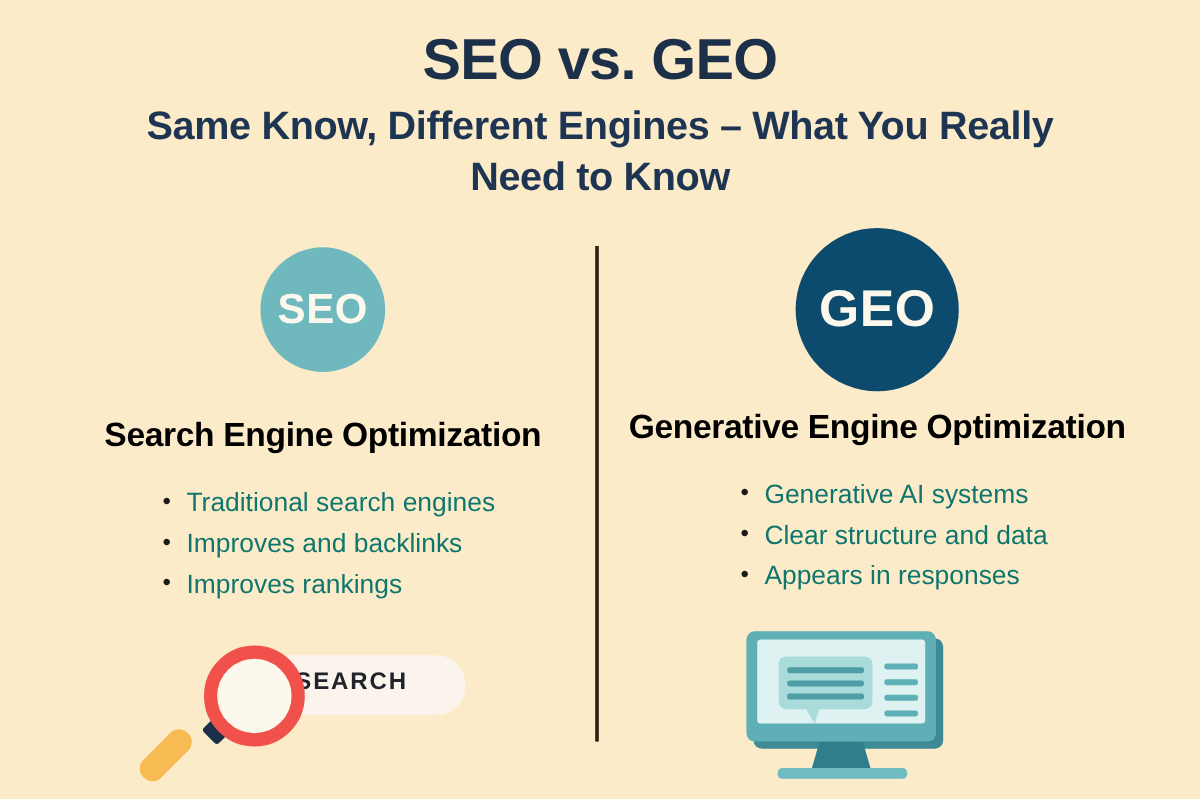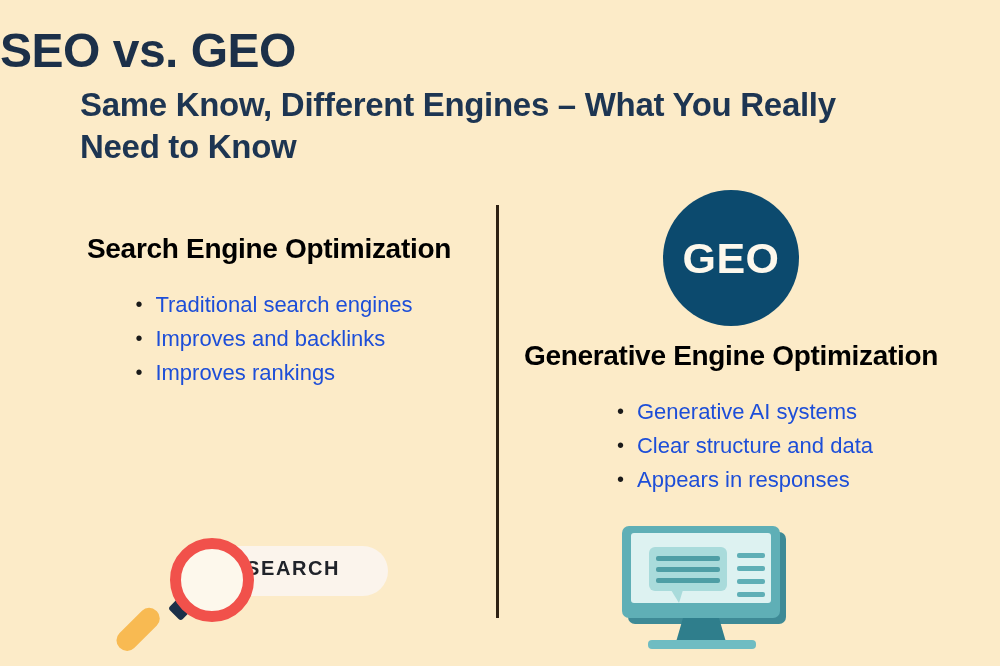--- a/index.html
+++ b/index.html
@@ -6,20 +6,21 @@
   body{
     width:1000px;height:666px;overflow:hidden;
     background:#FCEBC8;
     font-family:"Liberation Sans", sans-serif;
     position:relative;
   }
 
   
   .header{
     position:absolute;left:0;top:0;width:1000px;
+    text-align:center;
   }
   .title{
     margin:0;padding-top:24px;
     font-size:48px;line-height:54px;
     font-weight:bold;
     letter-spacing:-0.5px;
     color:#1C3049;
   }
   .subtitle{
     margin:0;padding-top:6px;
@@ -82,21 +83,21 @@
   .bullets{
     list-style:none;
     margin:0;padding:0;
     display:inline-block;
     text-align:left;
   }
   .col-left .bullets{margin-top:22px;margin-left:10px;}
   .col-right .bullets{margin-top:22px;margin-left:28px;}
   .bullets li{
     font-size:22px;line-height:34px;
-    color:#1d4ed8;
+    color:#0f766e;
     position:relative;
     padding-left:20px;
   }
   .bullets li:before{
     content:"\2022";
     position:absolute;left:0;top:-1px;
     font-size:20px;
     color:#1A1A1A;
   }
 
@@ -228,20 +229,23 @@
 <body>
 
 <div class="header">
   <h1 class="title">SEO vs. GEO</h1>
   <p class="subtitle">Same Know, Different Engines – What You Really Need to Know</p>
 </div>
 
 <div class="divider"></div>
 
 <div class="col col-left">
+  <div class="badge badge-seo">
+    <span>SEO</span>
+  </div>
   <h2 class="col-heading">Search Engine Optimization</h2>
   <ul class="bullets">
     <li>Traditional search engines</li>
     <li>Improves and backlinks</li>
     <li>Improves rankings</li>
   </ul>
 </div>
 
 <div class="search-art">
   <div class="search-pill"></div>

